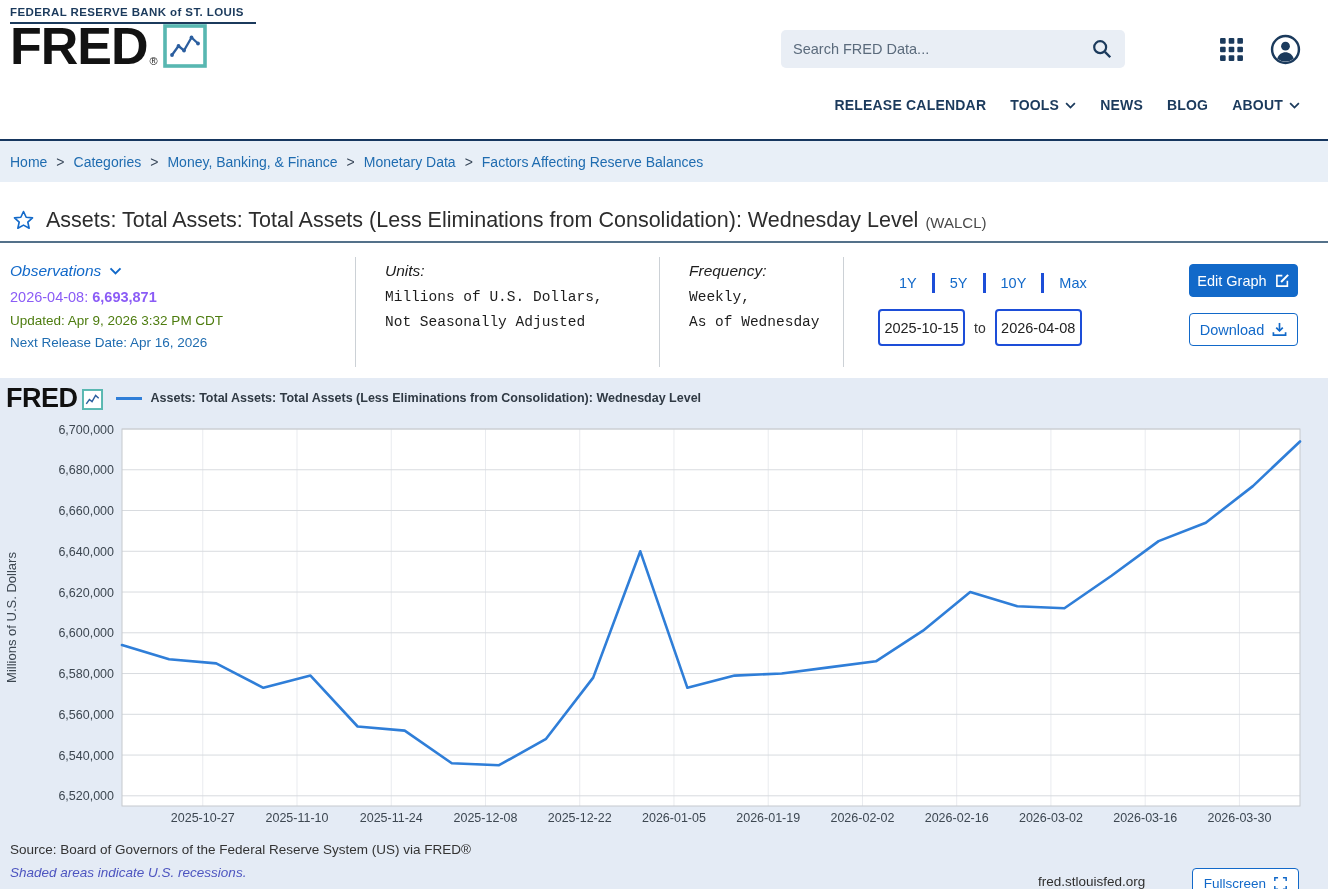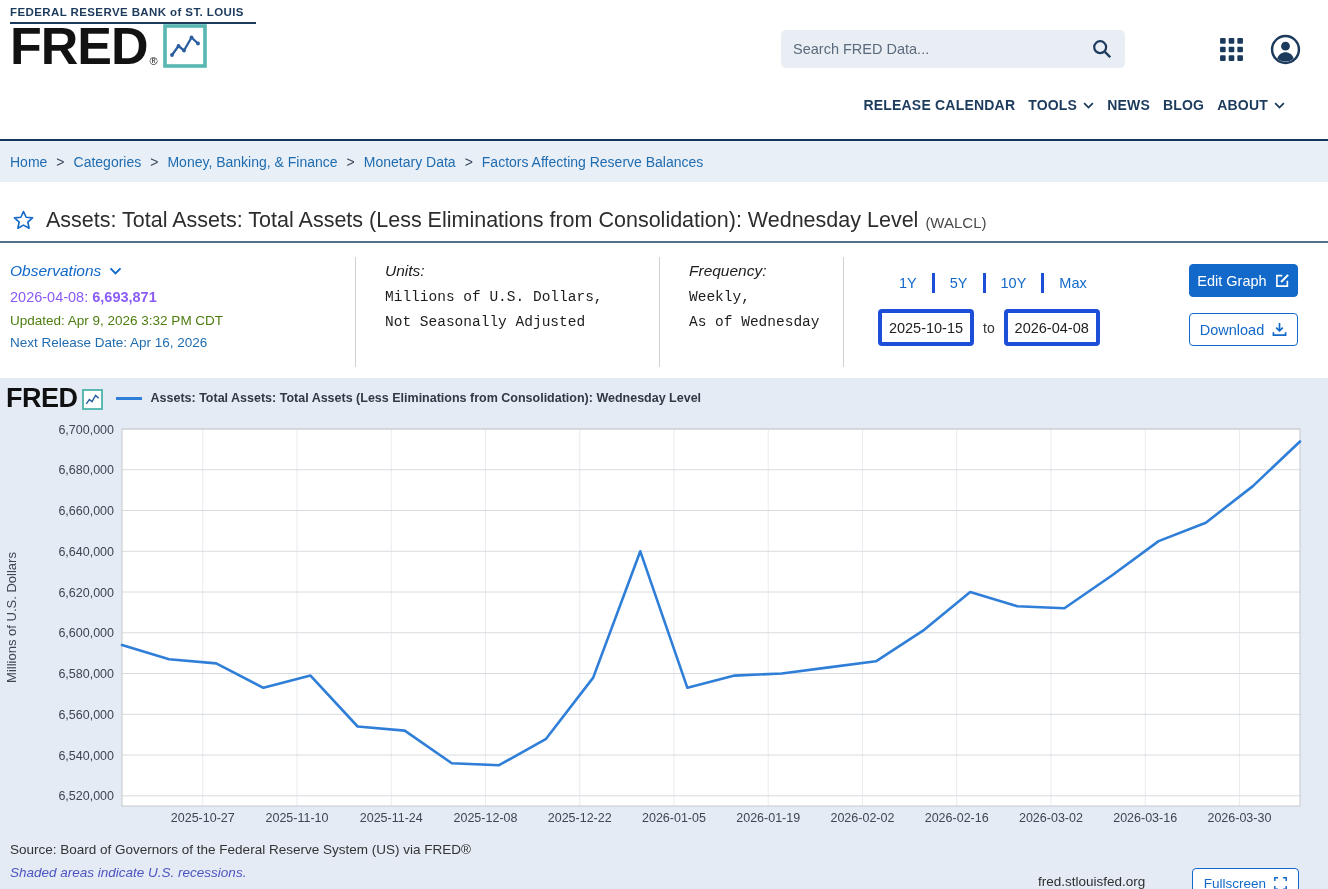--- a/index.html
+++ b/index.html
@@ -14,21 +14,21 @@
   .fred-logo-text { font-size:52px; font-weight:800; color:#121212; line-height:.85; letter-spacing:-1px; }
   .fred-logo-reg { font-size:11px; color:#222; margin:0 5px 1px 2px; }
   .search-box { position:absolute; left:781px; top:30px; width:344px; height:38px; background:#e9eef5;
     border-radius:5px; display:flex; align-items:center; padding:0 12px; }
   .search-box input { flex:1; border:none; outline:none; background:transparent;
     font:14.5px "Liberation Sans",sans-serif; color:#333; }
   .search-box input::placeholder { color:#5b6b7c; opacity:1; }
   .icon-btn { position:absolute; cursor:pointer; line-height:0; }
   .apps-btn { left:1219px; top:37px; }
   .account-btn { left:1270px; top:34px; }
-  .main-nav { position:absolute; top:97px; right:43px; display:flex; align-items:center; gap:13px; }
+  .main-nav { position:absolute; top:97px; right:28px; display:flex; align-items:center; gap:24px; }
   .main-nav a { font-size:14px; font-weight:700; color:var(--navy,#1b3a5c); text-decoration:none;
     display:flex; align-items:center; gap:6px; cursor:pointer; letter-spacing:.2px; }
   .top-rule { position:absolute; top:139px; left:0; width:100%; height:2px; background:#16365f; }
 
   
   .breadcrumb { position:absolute; top:141px; left:0; width:100%; height:41px;
     background:var(--breadcrumb-bg,#e8eff7); display:flex; align-items:center; padding-left:10px; font-size:14px; }
   .breadcrumb a { color:var(--link-blue,#1f6cb0); text-decoration:none; cursor:pointer; }
   .breadcrumb .sep { color:#39485a; margin:0 9px; }
 
@@ -50,21 +50,21 @@
   .v-divider { position:absolute; top:6px; height:110px; width:1px; background:#ccd1d6; }
   .info-col-label { font-style:italic; font-size:15.5px; color:#1d1d1d; }
   .info-col-line { font-size:14.5px; color:#1d1d1d; margin-top:9px;font-family:Liberation Mono, monospace; }
   .units-col { position:absolute; left:385px; top:11px; }
   .freq-col { position:absolute; left:689px; top:11px; }
   .range-row { position:absolute; left:884px; top:22px; display:flex; align-items:center; }
   .range-item { font-size:14.5px; color:var(--accent-blue,#1269c9); padding:2px 15px;
     border-right:3px solid #1d4ed8; cursor:pointer; }
   .range-item:last-child { border-right:none; }
   .date-row { position:absolute; left:878px; top:58px; display:flex; align-items:center; }
-  .date-input { width:96px; height:37px; border:4px solid #1d4ed8; border-radius:4px; text-align:center;
+  .date-input { width:87px; height:37px; border:2px solid #1d4ed8; border-radius:4px; text-align:center;
     font:14.5px "Liberation Sans",sans-serif; color:#222; background:#fff; }
   .date-to { margin:0 9px; font-size:14px; color:#333; }
   .btn { display:flex; align-items:center; justify-content:center; gap:8px; border-radius:4px;
     font-size:14.5px; cursor:pointer; font-family:"Liberation Sans",sans-serif; }
   .edit-btn { position:absolute; left:1189px; top:13px; width:109px; height:33px;
     background:var(--accent-blue,#1269c9); color:#fff; border:1px solid var(--accent-blue,#1269c9); }
   .download-btn { position:absolute; left:1189px; top:62px; width:109px; height:33px;
     background:#fff; color:var(--accent-blue,#1269c9); border:1px solid var(--accent-blue,#1269c9); }
 
   

